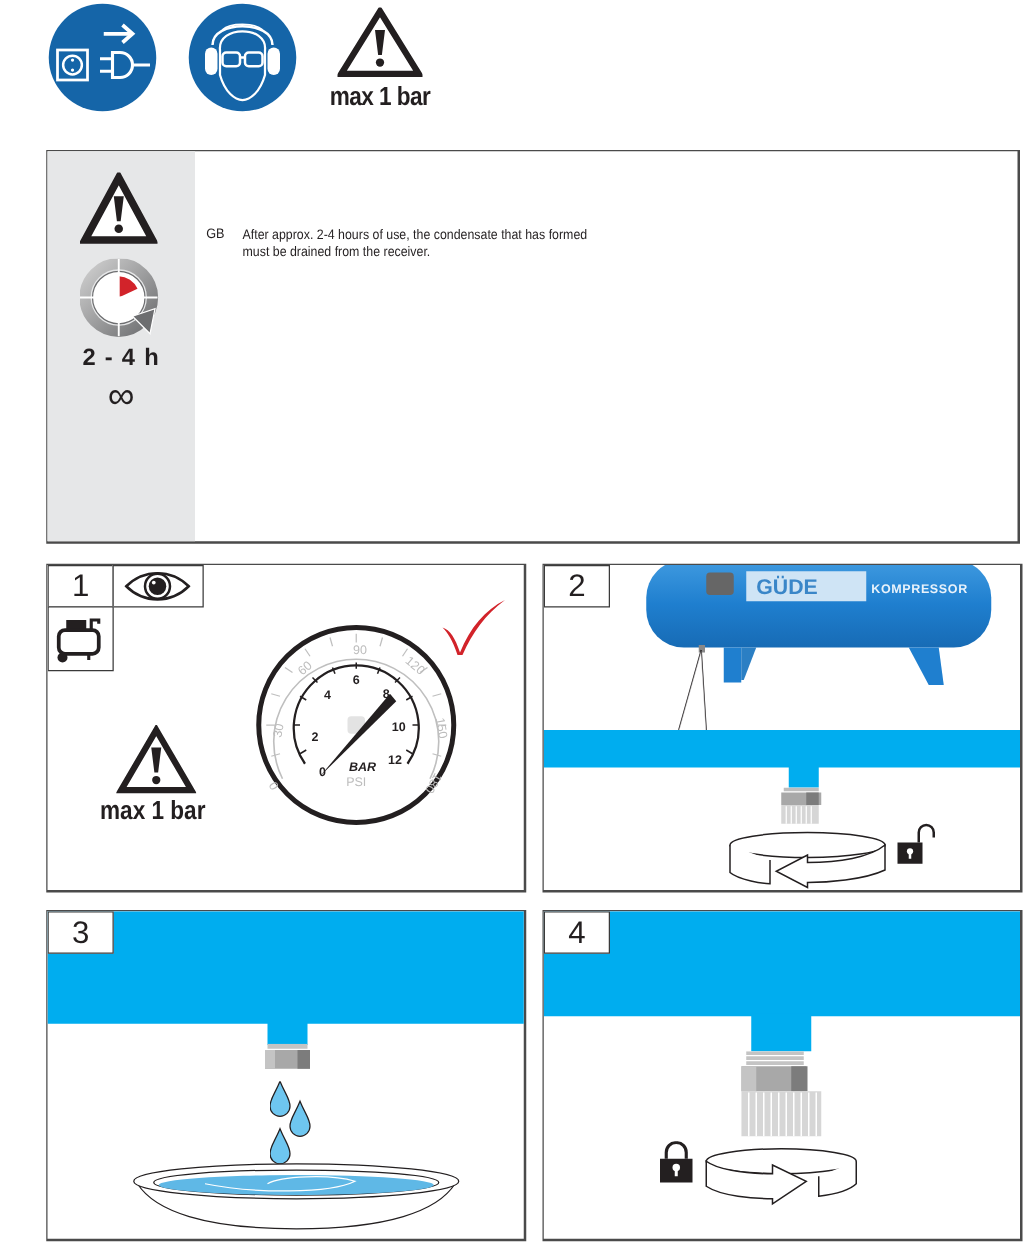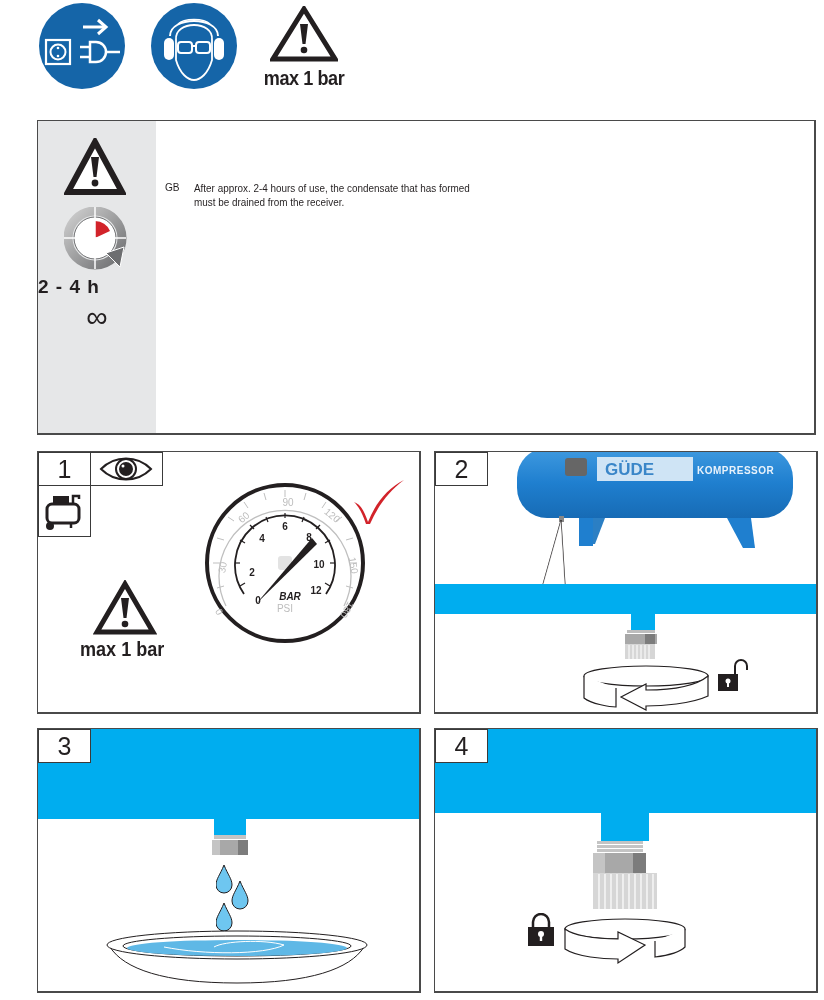--- a/index.html
+++ b/index.html
@@ -11,21 +11,21 @@
   
   .top-warning-label { left:256px; top:66px; width:96px; text-align:center;
         font-family:"Liberation Sans", sans-serif; font-weight:bold; font-size:21px;
         letter-spacing:-0.5px; transform:scaleX(0.86); transform-origin:center; color:#231f20; }
 
   
   .info-box { left:37px; top:120px; width:779px; height:315px;
               border:1px solid #4a4a4a; border-right-width:2px; border-bottom-width:2px;
               box-sizing:border-box; background:#fff; }
   .info-side { left:0; top:0; width:118px; height:100%; background:#e6e7e8; }
-  .interval { left:0; width:118px; text-align:left; font-weight:bold; font-size:19px;
+  .interval { left:0; width:118px; text-align:center; font-weight:bold; font-size:19px;
               letter-spacing:1px; color:#231f20; }
   .infinity { left:0; width:118px; text-align:center; font-size:30px; line-height:30px; color:#231f20; }
   .gb-lang { left:127px; top:60px; font-size:11px; color:#231f20; transform:scaleX(0.92); transform-origin:left; }
   .gb-text { left:156px; top:60px; width:320px; font-size:11px; line-height:14px; color:#231f20;
              transform:scaleX(0.9); transform-origin:left; }
 
   
   .panel { border:1px solid #4a4a4a; border-right-width:2px; border-bottom-width:2px; box-sizing:border-box;
            background:#fff; overflow:hidden; }
   .step-num { background:#fff; border:1px solid #3a3a3a; box-sizing:border-box;
@@ -129,21 +129,21 @@
   </div>
   <div class="abs" style="left:55px;top:128px;">
     <svg width="64" height="56" viewBox="0 0 64 56">
       <polygon points="32,4 60,52 4,52" fill="#fff" stroke="#231f20" stroke-width="5"></polygon>
       <path d="M28,18 L36,18 L33.5,38 L30.5,38 Z" fill="#231f20"></path>
       <circle cx="32" cy="44" r="3.3" fill="#231f20"></circle>
     </svg>
   </div>
   <div class="abs small-warning-label" style="left:42px;top:185px;">max  1 bar</div>
 
-  <div class="abs" style="left:166px;top:30px;">
+  <div class="abs" style="left:166px;top:47px;">
     <svg width="162" height="162" viewBox="0 0 162 162">
       <circle cx="81" cy="81" r="78" fill="#fff" stroke="#231f20" stroke-width="4"></circle>
 
       <path d="M22,124 A66,66 0 1 1 140,124" fill="none" stroke="#bfbfbf" stroke-width="1.3"></path>
       <g stroke="#bfbfbf" stroke-width="1">
         <line x1="30" y1="39" x2="24" y2="35"></line>
           <line x1="44" y1="26" x2="40" y2="20"></line>
         <line x1="62" y1="18" x2="60" y2="11"></line>
           <line x1="81" y1="15" x2="81" y2="8"></line>
         <line x1="100" y1="18" x2="102" y2="11"></line>

